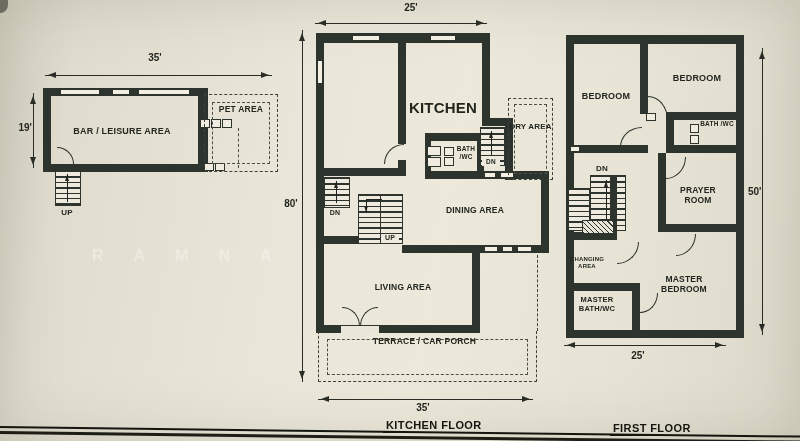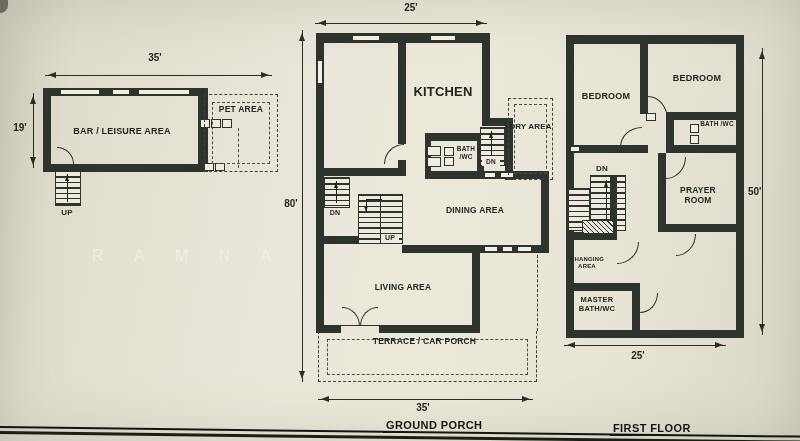--- a/index.html
+++ b/index.html
@@ -44,21 +44,21 @@
 <div class="stage">
 
   <div class="speck"></div>
   <div class="edge" style="top:426px;height:2.2px;"></div>
   <div class="edge" style="top:430.5px;height:3px;background:#1d1d16;"></div>
   <div class="wm">RAMNA</div>
 
   <div class="plan">
     <div class="dimlab" style="left:140px;top:52px;width:30px;">35'</div>
     <div class="dimh" style="left:45px;top:75px;width:227px;"></div>
-    <div class="dimlab" style="left:8px;top:122px;width:24px;">19'</div>
+    <div class="dimlab" style="left:8px;top:122px;width:24px;text-align:right;">19'</div>
     <div class="dimv" style="left:33px;top:93px;height:75px;"></div>
 
     <div class="wall" style="left:43px;top:88px;width:165px;height:8px;"></div>
     <div class="wall" style="left:43px;top:88px;width:8px;height:84px;"></div>
     <div class="wall" style="left:198px;top:88px;width:10px;height:84px;"></div>
     <div class="wall" style="left:43px;top:164px;width:165px;height:8px;"></div>
     <div class="win" style="left:60px;top:89px;width:40px;height:6px;"></div>
     <div class="win" style="left:112px;top:89px;width:18px;height:6px;"></div>
     <div class="win" style="left:138px;top:89px;width:52px;height:6px;"></div>
     <div class="box" style="left:200px;top:119px;width:10px;height:9px;"></div>
@@ -134,30 +134,30 @@
     <div class="wall" style="left:402px;top:245px;width:147px;height:8px;"></div>
     <div class="win" style="left:484px;top:246px;width:14px;height:6px;"></div>
     <div class="win" style="left:502px;top:246px;width:11px;height:6px;"></div>
     <div class="win" style="left:517px;top:246px;width:15px;height:6px;"></div>
     <div class="wall" style="left:472px;top:253px;width:8px;height:78px;"></div>
     <div class="wall" style="left:316px;top:325px;width:164px;height:8px;"></div>
     <div class="gap" style="left:341px;top:326px;width:38px;height:7px;"></div>
     <div class="arc tr" style="left:342px;top:307px;width:18px;height:19px;"></div>
     <div class="arc tl" style="left:360px;top:307px;width:18px;height:19px;"></div>
 
-    <div class="label" style="left:408px;top:84px;width:70px;font-size:13px;">KITCHEN</div>
+    <div class="label" style="left:408px;top:99px;width:70px;font-size:15px;">KITCHEN</div>
     <div class="label" style="left:440px;top:205px;width:70px;">DINING AREA</div>
     <div class="label" style="left:368px;top:282px;width:70px;">LIVING AREA</div>
 
     <div class="dash" style="left:318px;top:331px;width:219px;height:51px;border-top:none;"></div>
     <div class="dash2" style="left:327px;top:339px;width:201px;height:36px;"></div>
     <div class="dash" style="left:537px;top:255px;width:0;height:76px;border-right:none;border-top:none;border-bottom:none;"></div>
     <div class="label" style="left:352px;top:336px;width:145px;">TERRACE / CAR PORCH</div>
 
-    <div class="title" style="left:383px;top:419px;">GROUND PORCH</div>
+    <div class="title" style="left:383px;top:419px;">KITCHEN FLOOR</div>
   </div>
 
   <div class="plan">
     <div class="dimlab" style="left:748px;top:186px;width:24px;text-align:left;">50'</div>
     <div class="dimv" style="left:762px;top:48px;height:287px;"></div>
     <div class="dimlab" style="left:624px;top:350px;width:28px;">25'</div>
     <div class="dimh" style="left:564px;top:345px;width:162px;"></div>
 
     <div class="wall" style="left:566px;top:35px;width:178px;height:9px;"></div>
     <div class="wall" style="left:566px;top:35px;width:8px;height:303px;"></div>
@@ -193,17 +193,18 @@
     <div class="wall" style="left:566px;top:283px;width:74px;height:8px;"></div>
     <div class="wall" style="left:632px;top:291px;width:8px;height:39px;"></div>
     <div class="arc br" style="left:640px;top:293px;width:18px;height:20px;"></div>
 
     <div class="label" style="left:574px;top:91px;width:64px;font-size:9px;">BEDROOM</div>
     <div class="label" style="left:662px;top:73px;width:70px;font-size:9px;">BEDROOM</div>
     <div class="label" style="left:700px;top:120px;width:34px;font-size:6.5px;">BATH /WC</div>
     <div class="label" style="left:674px;top:185px;width:48px;">PRAYER ROOM</div>
     <div class="label" style="left:564px;top:256px;width:46px;font-size:6px;">CHANGING AREA</div>
     <div class="label" style="left:568px;top:296px;width:58px;font-size:7.5px;">MASTER BATH/WC</div>
+    <div class="label" style="left:646px;top:274px;width:76px;">MASTER BEDROOM</div>
 
     <div class="title" style="left:610px;top:422px;">FIRST FLOOR</div>
   </div>
 
 </div>
 
 </body></html>

